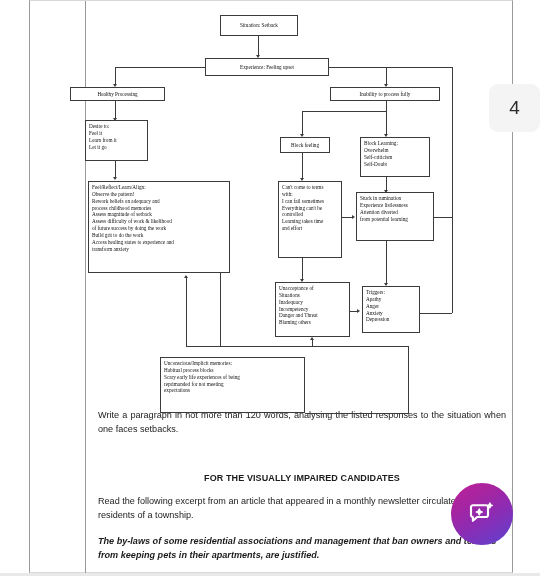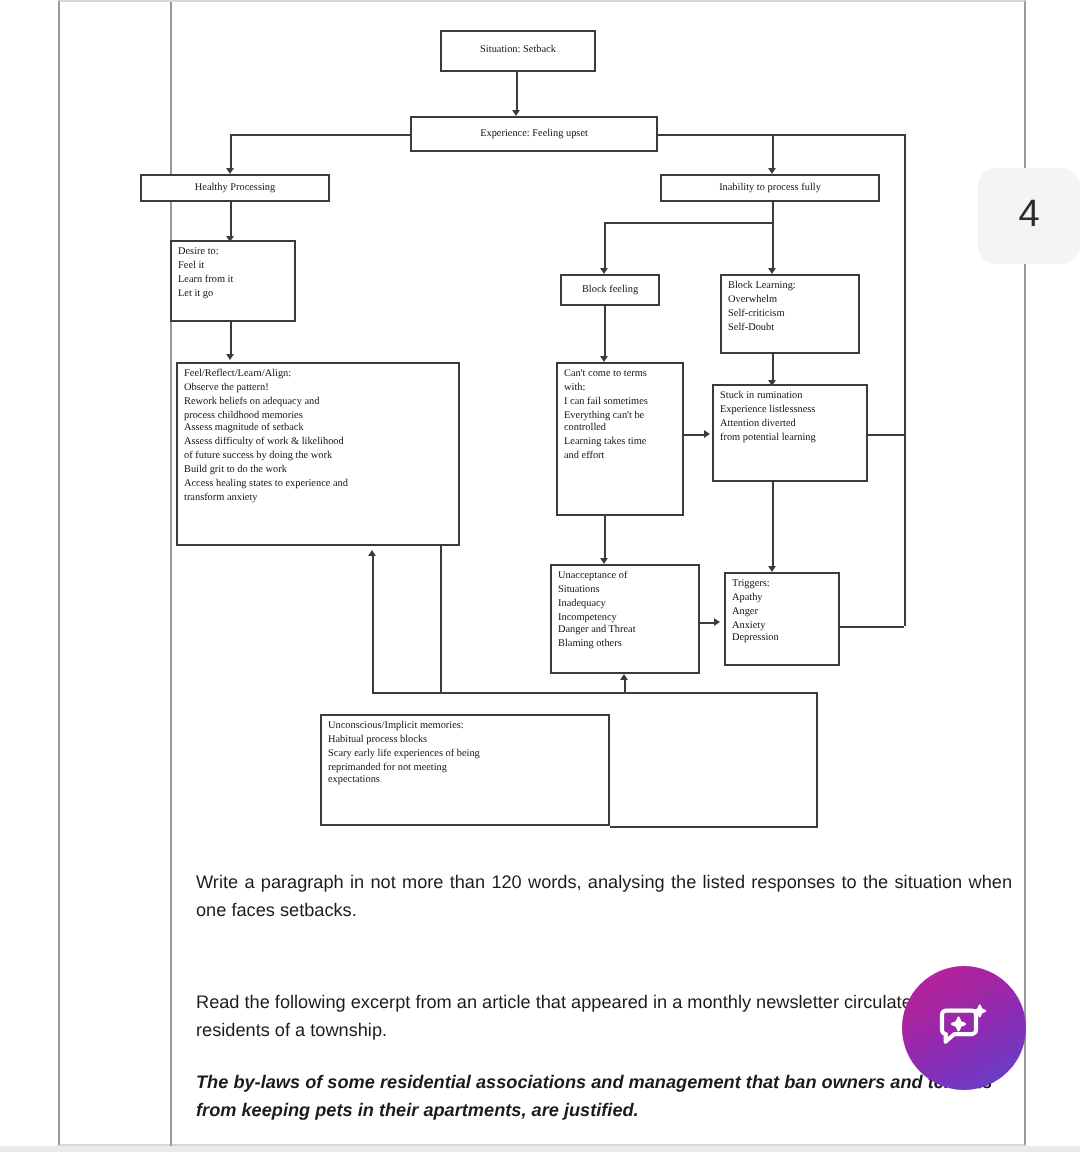--- a/index.html
+++ b/index.html
@@ -247,22 +247,23 @@
 
       <div class="h" style="left:156px; top:345px; width:222px;"></div>
       <div class="v" style="left:378px; top:345px; height:67px;"></div>
       <div class="h" style="left:275px; top:412px; width:104px;"></div>
 
       <div class="v" style="left:282px; top:339px; height:7px;"></div>
       <div class="arrow-u" style="left:280px; top:336px;"></div>
 
     </div>
 
-    <div class="prose just" style="top:434px;">Write a paragraph in not more than 120 words, analysing the listed responses to the situation when one faces setbacks.</div>
-
+    <div class="prose just" style="top:408px;">Write a paragraph in not more than 120 words, analysing the listed responses to the situation when one faces setbacks.</div>
+
+    <div class="prose ctr" style="top:471px;">FOR THE VISUALLY IMPAIRED CANDIDATES</div>
 
     <div class="prose" style="top:494px;">Read the following excerpt from an article that appeared in a monthly newsletter circulated among residents of a township.</div>
 
     <div class="prose ital" style="top:534px;">The by-laws of some residential associations and management that ban owners and tenants from keeping pets in their apartments, are justified.</div>
   </div>
 
   <div id="page-bottom-shadow"></div>
 
   <div id="pageno">
     <span>4</span>

